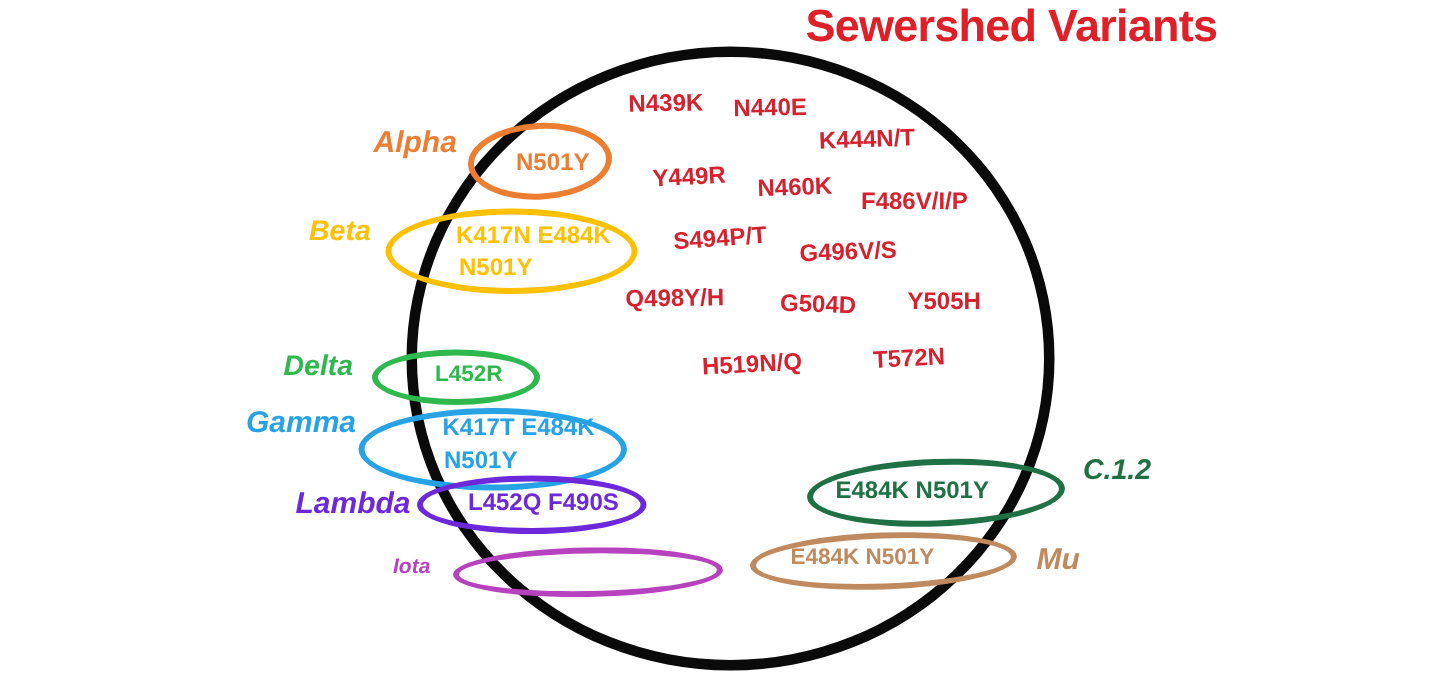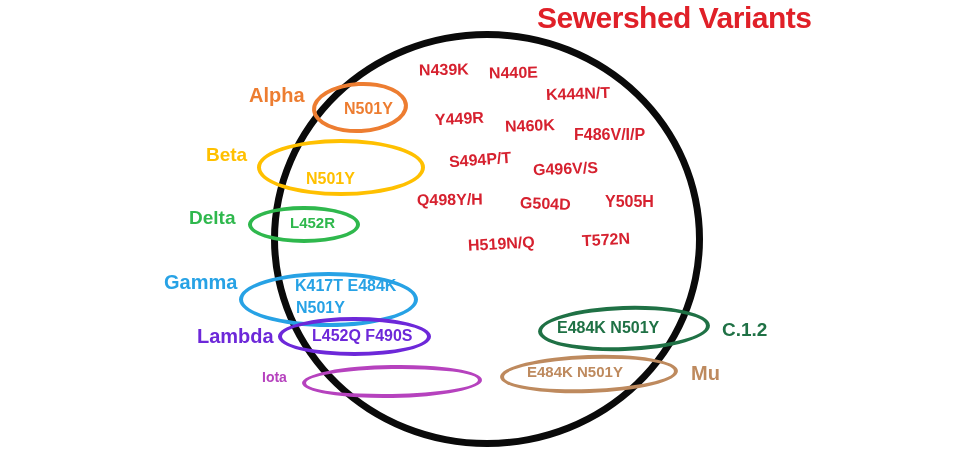--- a/index.html
+++ b/index.html
@@ -13,33 +13,33 @@
   }
   .title{
     position:absolute;left:537px;top:0px;margin:0;
     font-size:30px;line-height:36px;letter-spacing:-0.5px;
     color:#e02028;white-space:nowrap;
   }
   .big-circle{
     position:absolute;left:271px;top:31px;width:432px;height:416px;
     box-sizing:border-box;border:7px solid #0a0a0a;border-radius:50%;
   }
-  .vlabel{position:absolute;white-space:nowrap;line-height:1.1;}
+  .vlabel{position:absolute;white-space:nowrap;line-height:1.1;font-style:italic;}
   .vellipse{
     position:absolute;box-sizing:border-box;border-radius:50%;
     border:4px solid currentColor;background:transparent;
   }
   .vmut{position:absolute;white-space:nowrap;font-size:16px;line-height:1.1;}
   .redmut{
     position:absolute;white-space:nowrap;
     color:#d6212f;font-size:16px;line-height:1.1;
   }
   .c-alpha{color:#ed7d31;}
   .c-beta{color:#ffc000;text-align:center;}
-  .c-delta{color:#2fb84d;}
+  .c-delta{color:#2fb84d;margin-top:27px;}
   .c-gamma{color:#27a2e5;margin-top:16px;}
   .c-lambda{color:#6d28d9;}
   .c-iota{color:#b642be;}
   .c-c12{color:#1f7145;}
   .c-mu{color:#be8a5e;}
 </style>
 </head>
 <body>
 
 <div class="canvas">
@@ -47,41 +47,42 @@
   <h1 class="title">Sewershed Variants</h1>
 
   <div class="big-circle"></div>
 
   <div class="vlabel c-alpha" style="left:249px;top:84px;font-size:20px">Alpha</div>
   <div class="vellipse c-alpha" style="left:312px;top:82px;width:96px;height:51px;transform:rotate(-3deg)"></div>
   <div class="vmut c-alpha" style="left:344px;top:100px">N501Y</div>
 
   <div class="vlabel c-beta" style="left:206px;top:145px;font-size:19px">Beta</div>
   <div class="vellipse c-beta" style="left:257px;top:139px;width:168px;height:57px"></div>
+  <div class="vmut c-beta" style="left:304px;top:149px">K417N E484K</div>
   <div class="vmut c-beta" style="left:306px;top:170px">N501Y</div>
 
   <div class="vlabel c-delta" style="left:189px;top:208px;font-size:19px">Delta</div>
   <div class="vellipse c-delta" style="left:248px;top:206px;width:112px;height:37px"></div>
   <div class="vmut c-delta" style="left:290px;top:215px;font-size:15px">L452R</div>
 
   <div class="vlabel c-gamma" style="left:164px;top:255px;font-size:20px">Gamma</div>
   <div class="vellipse c-gamma" style="left:239px;top:256px;width:179px;height:55px"></div>
   <div class="vmut c-gamma" style="left:295px;top:261px">K417T E484K</div>
   <div class="vmut c-gamma" style="left:296px;top:283px">N501Y</div>
 
   <div class="vlabel c-lambda" style="left:197px;top:325px;font-size:20px">Lambda</div>
   <div class="vellipse c-lambda" style="left:278px;top:317px;width:153px;height:39px"></div>
   <div class="vmut c-lambda" style="left:312px;top:327px">L452Q F490S</div>
 
   <div class="vlabel c-iota" style="left:262px;top:370px;font-size:14px">Iota</div>
   <div class="vellipse c-iota" style="left:302px;top:365px;width:180px;height:33px;transform:rotate(-1deg)"></div>
 
   <div class="vellipse c-c12" style="left:538px;top:306px;width:172px;height:45px;transform:rotate(-2deg)"></div>
   <div class="vmut c-c12" style="left:557px;top:319px">E484K N501Y</div>
-  <div class="vlabel c-c12" style="left:722px;top:320px;font-size:19px">C.1.2</div>
+  <div class="vlabel c-c12" style="left:722px;top:304px;font-size:19px">C.1.2</div>
 
   <div class="vellipse c-mu" style="left:500px;top:355px;width:178px;height:38px;transform:rotate(-2deg)"></div>
   <div class="vmut c-mu" style="left:527px;top:364px;font-size:15px">E484K N501Y</div>
   <div class="vlabel c-mu" style="left:691px;top:362px;font-size:20px">Mu</div>
 
   <span class="redmut" style="left:419px;top:61px;transform:rotate(-1deg)">N439K</span>
   <span class="redmut" style="left:489px;top:64px;transform:rotate(-1deg)">N440E</span>
   <span class="redmut" style="left:546px;top:85px;transform:rotate(-2deg)">K444N/T</span>
   <span class="redmut" style="left:435px;top:110px;transform:rotate(-3deg)">Y449R</span>
   <span class="redmut" style="left:505px;top:117px;transform:rotate(-2deg)">N460K</span>

